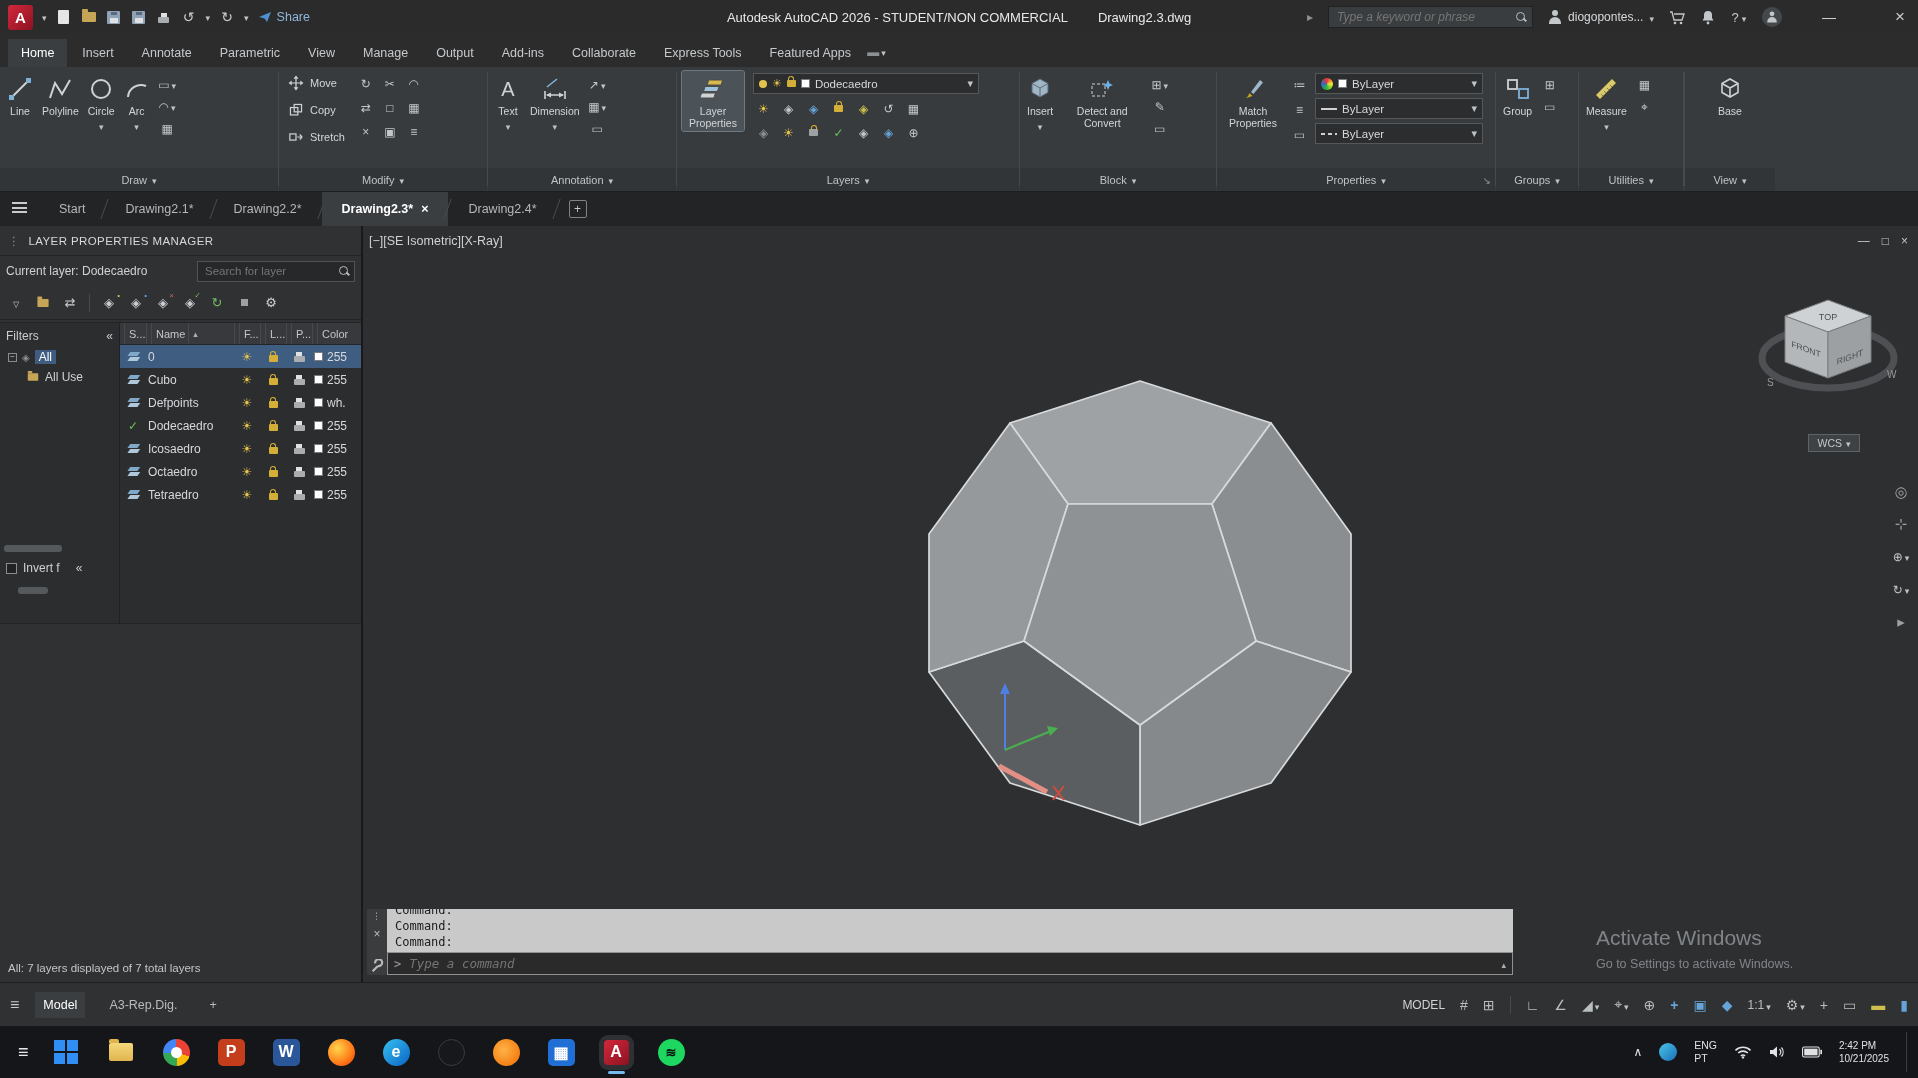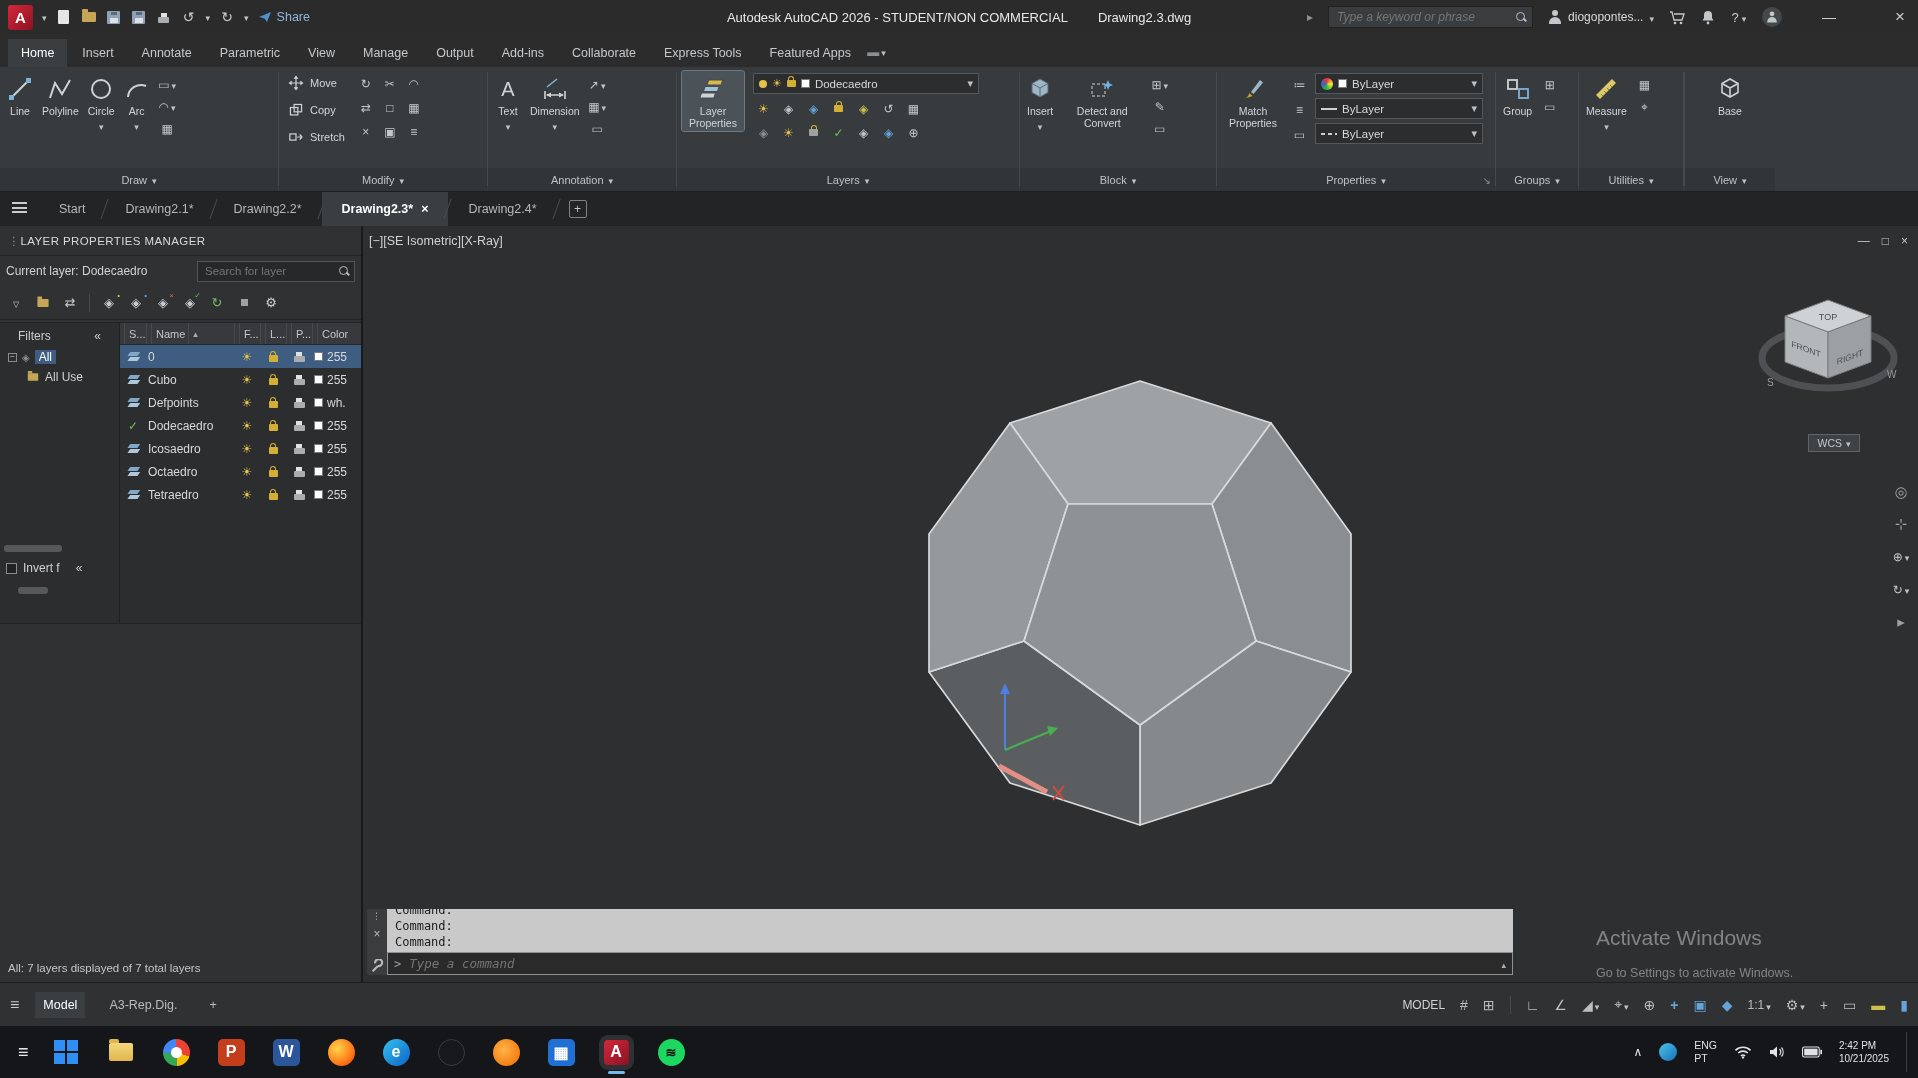--- a/index.html
+++ b/index.html
@@ -76,30 +76,30 @@
 .combo{display:flex;align-items:center;gap:5px;background:#2b2d2f;border:1px solid #55585b;height:21px;padding:0 5px;font-size:11.5px;color:#d6d9db}
 .combo .cval{flex:1;text-align:left;white-space:nowrap;overflow:hidden}
 
 .filetabs{position:absolute;left:0;top:192px;right:0;height:34px;background:#222426;display:flex;align-items:center;z-index:37}
 .ftab{position:relative;height:100%;display:flex;align-items:center;gap:8px;padding:0 20px;color:#b4b8bb;font-size:12.5px}
 .ftab::after{content:"";position:absolute;right:0;top:7px;bottom:7px;width:1px;background:#4a4d4f;transform:skewX(-20deg)}
 .ftab.active{background:#3a3e41;color:#fff;font-weight:bold}
 .fplus{width:18px;height:18px;border:1px solid #7f8386;border-radius:2px;display:flex;align-items:center;justify-content:center;color:#c3c7ca;margin-left:12px}
 
 .palette{position:absolute;left:0;top:226px;width:363px;height:756px;background:#2f3133;border-right:2px solid #19191a;z-index:30}
-.pal-title{height:30px;display:flex;align-items:center;padding:0 8px;font-size:11.5px;letter-spacing:.4px;color:#d6d9db;border-bottom:1px solid #232425}
+.pal-title{height:30px;display:flex;align-items:center;gap:8px;padding:0 8px;font-size:11.5px;letter-spacing:.4px;color:#d6d9db;border-bottom:1px solid #232425}
 .pal-cur{height:30px;display:flex;align-items:center;justify-content:space-between;padding:0 6px;color:#cfd2d4}
 .pal-search{width:158px;height:21px;background:#26282a;border:1px solid #505356;display:flex;align-items:center;padding:0 5px;gap:5px}
 .pal-search input{flex:1;min-width:0;background:transparent;border:none;outline:none;color:#bfc3c6;font-size:11.5px;font-family:inherit}
 .pal-tools{height:34px;display:flex;align-items:center;gap:11px;padding:0 8px;border-bottom:1px solid #232425}
 .ptool{position:relative;display:inline-flex;align-items:center;justify-content:center;min-width:16px;height: 18px;color:#c9cdd0;font-size:13px}
 .ptool .mark{position:absolute;right:-3px;top:-3px;font-size:8px}
 .pal-main{position:absolute;left:0;top:96px;right:0;height:302px;display:flex;background:#2b2d2f;border-top:1px solid #232425;border-bottom:1px solid #232425}
 .pal-filters{width:120px;position:relative;border-right:1px solid #1f2122;padding-top:2px}
-.fhead{display:flex;align-items:flex-end;justify-content:space-between;padding:4px 18px;color:#c9cdd0;font-size:12px}
+.fhead{display:flex;align-items:flex-end;justify-content:space-between;padding:4px 6px;color:#c9cdd0;font-size:12px}
 .trow{display:flex;align-items:center;gap:5px;height:20px;padding-left:8px;font-size:12px;color:#cfd2d4}
 .treebox{width:9px;height:9px;border:1px solid #8a8d8f;display:flex;align-items:center;justify-content:center;font-size:8px;color:#c9cdd0;line-height:1}
 .sel-blue{background:#3e5d80;color:#fff;padding:0 4px}
 .minibar{position:absolute;height:7px;background:#56595c;border-radius:3px}
 .pal-list{flex:1;display:flex;flex-direction:column}
 .lhead{display:flex;align-items:center;height:22px;background:#37393c;border-bottom:1px solid #232425;color:#c3c6c8;font-size:11px}
 .lhead span{display:flex;align-items:center;gap:3px;padding-left:4px;border-left:1px solid #47494c;height:100%}
 .lrow{display:flex;align-items:center;height:23px;font-size:12px;color:#d6d9db}
 .lrow.sel{background:#3e5d80}
 .c-st{width:26px;display:flex;justify-content:center}
@@ -110,21 +110,21 @@
 .invert{position:absolute;left:6px;top:238px;display:flex;align-items:center;gap:6px;color:#cfd2d4;font-size:12px}
 .cb{width:11px;height:11px;border:1px solid #8a8d8f;background:#222}
 
 .canvas{position:absolute;left:363px;top:226px;right:0;height:756px;background:#2d2f31;overflow:hidden}
 .vplabel{position:absolute;left:6px;top:8px;color:#cfd2d4;font-size:12.5px}
 .dwc{position:absolute;right:10px;top:8px;display:flex;gap:12px;color:#c3c6c8;font-size:12px}
 .navbar{position:absolute;right:4px;top:257px;width:26px;display:flex;flex-direction:column;gap:14px;align-items:center;color:#9da1a4;font-size:15px}
 .wcs{position:absolute;left:1445px;top:208px;width:52px;height:18px;background:#3f4244;border:1px solid #606365;display:flex;align-items:center;justify-content:center;gap:4px;font-size:10.5px;color:#c3c7c9}
 .activate{position:absolute;left:1233px;top:700px;color:#aeb2b6;opacity:.65}
 .activate .l1{font-size:21px}
-.activate .l2{font-size:12.5px;margin-top:16px}
+.activate .l2{font-size:12.5px;margin-top:7px}
 
 .cmd{position:absolute;left:4px;top:683px;width:1146px;height:66px;display:flex;z-index:5}
 .cmdrail{width:20px;background:#3a3c3e;display:flex;flex-direction:column;align-items:center;padding:2px 0;gap:6px;color:#b9bcbe}
 .cmdmain{flex:1;display:flex;flex-direction:column}
 .cmdhist{flex:1;background:#c9c9c9;color:#1c1c1c;font-family:"DejaVu Sans Mono",monospace;font-size:12px;line-height:15px;overflow:hidden;padding:8px 8px}
 .cmdhist div{margin-top:1px}
 .cmdin{height:23px;background:#2a2a2a;border:1px solid #8f9294;display:flex;align-items:center;padding:0 6px;gap:6px}
 .cmdin input{flex:1;background:transparent;border:none;outline:none;color:#9a9da0;font-style:italic;font-size:12.5px;font-family:"DejaVu Sans Mono",monospace}
 
 .statusbar{position:absolute;left:0;top:982px;right:0;height:44px;background:#2f3133;border-top:1px solid #1d1e1f;display:flex;align-items:center;padding:0 10px;z-index:40}

